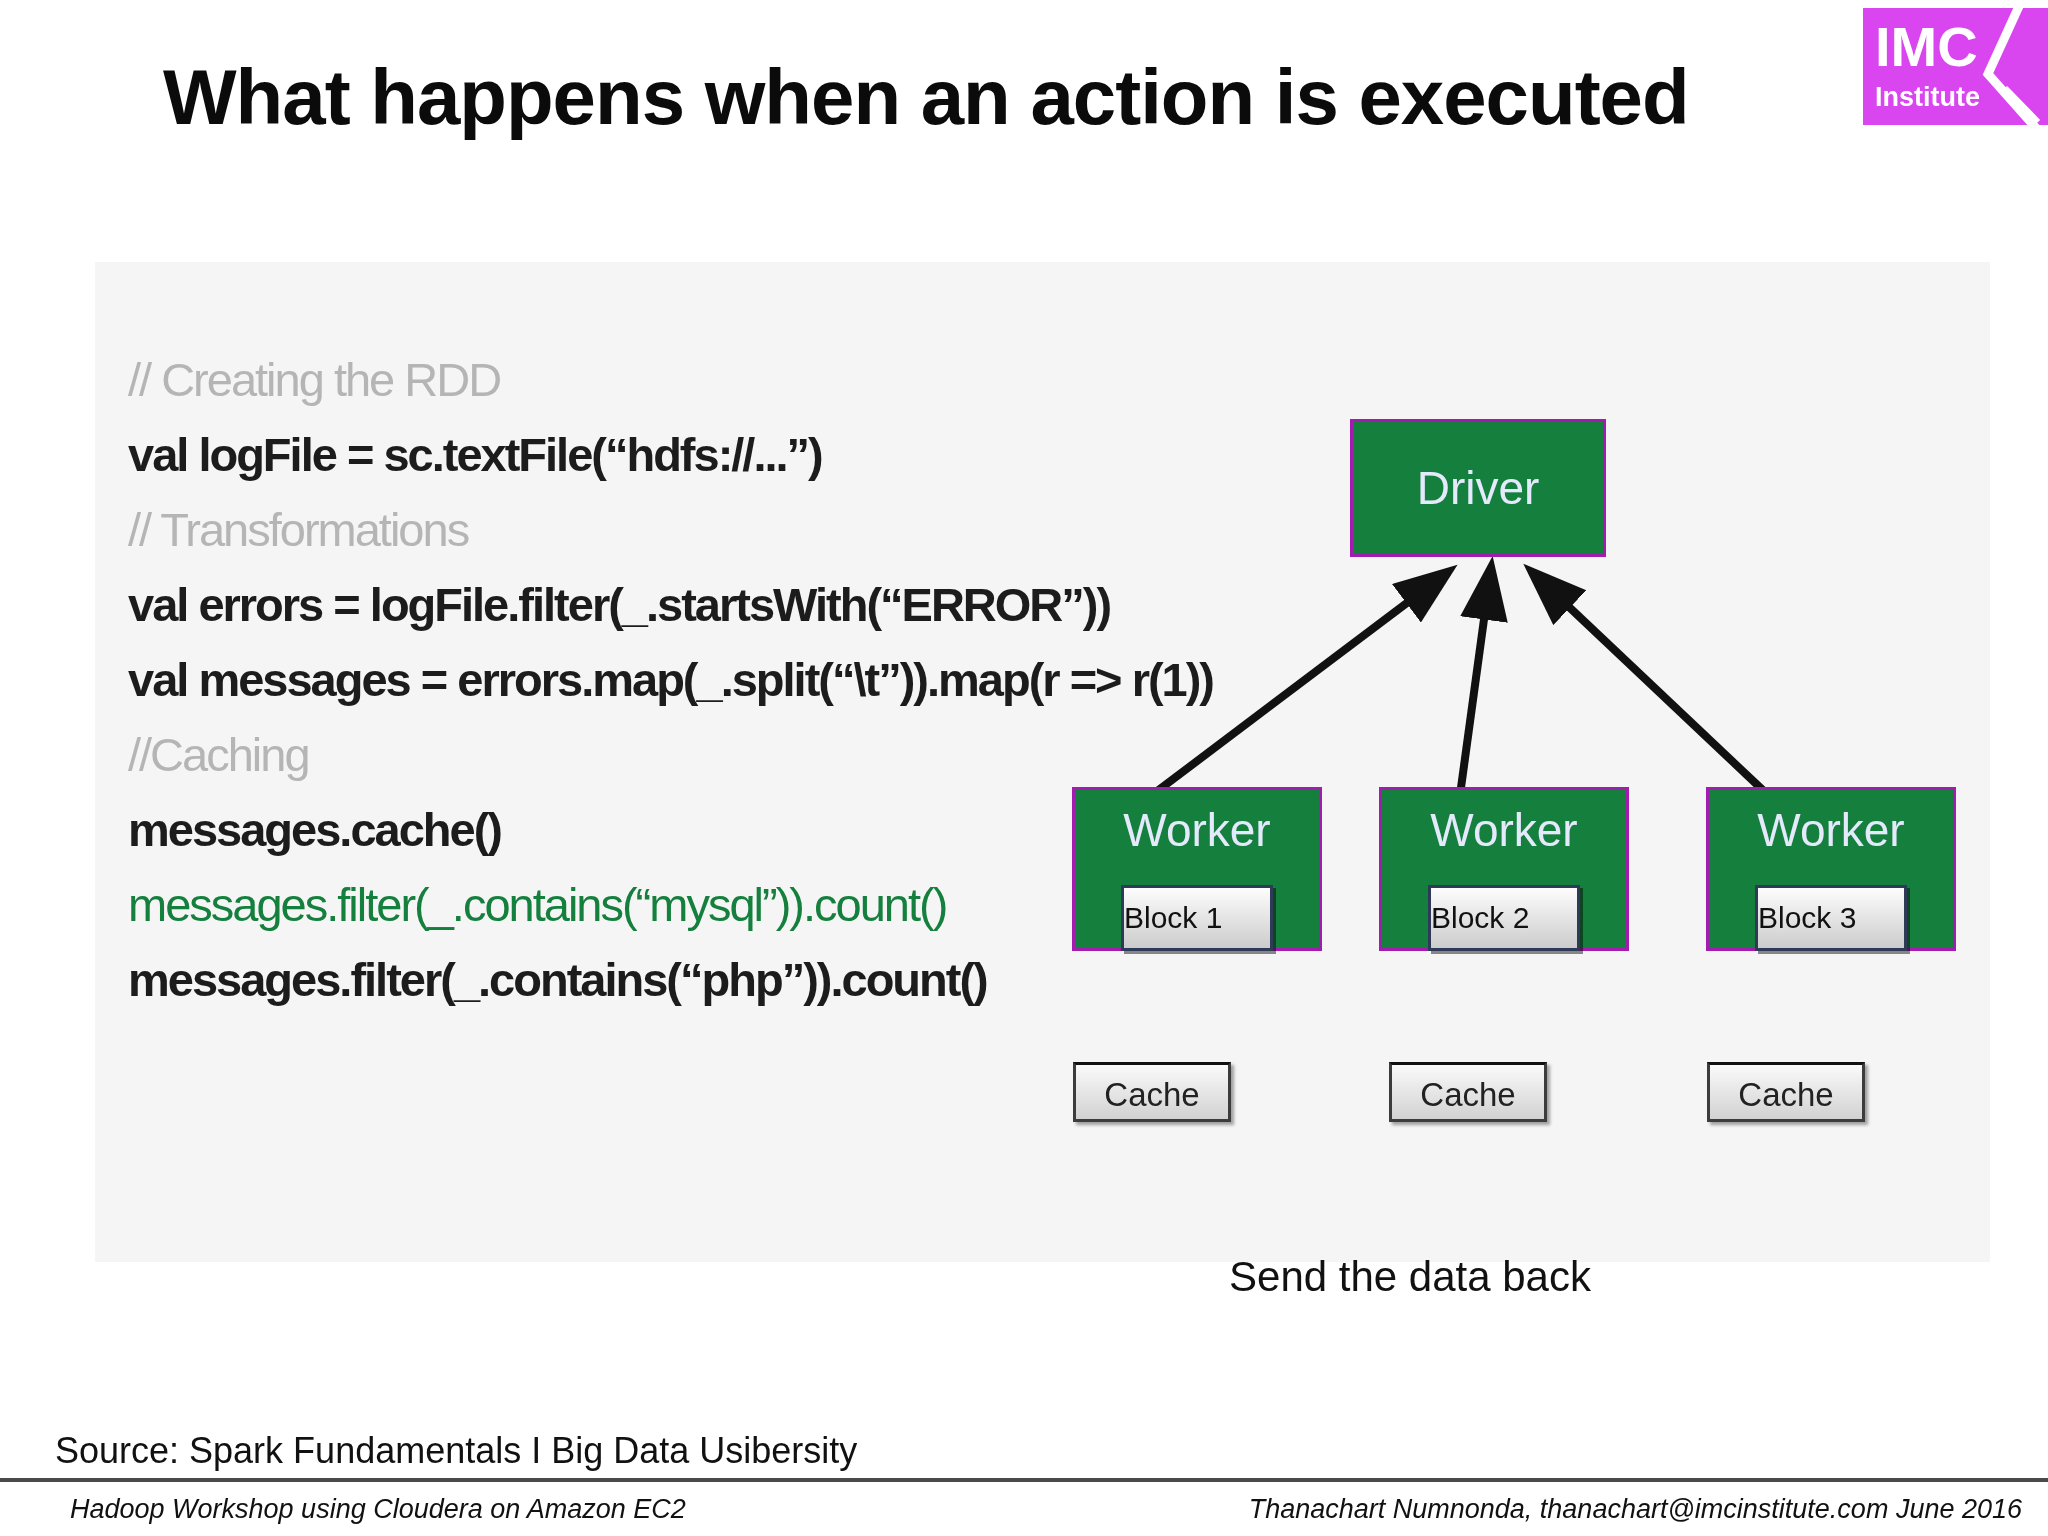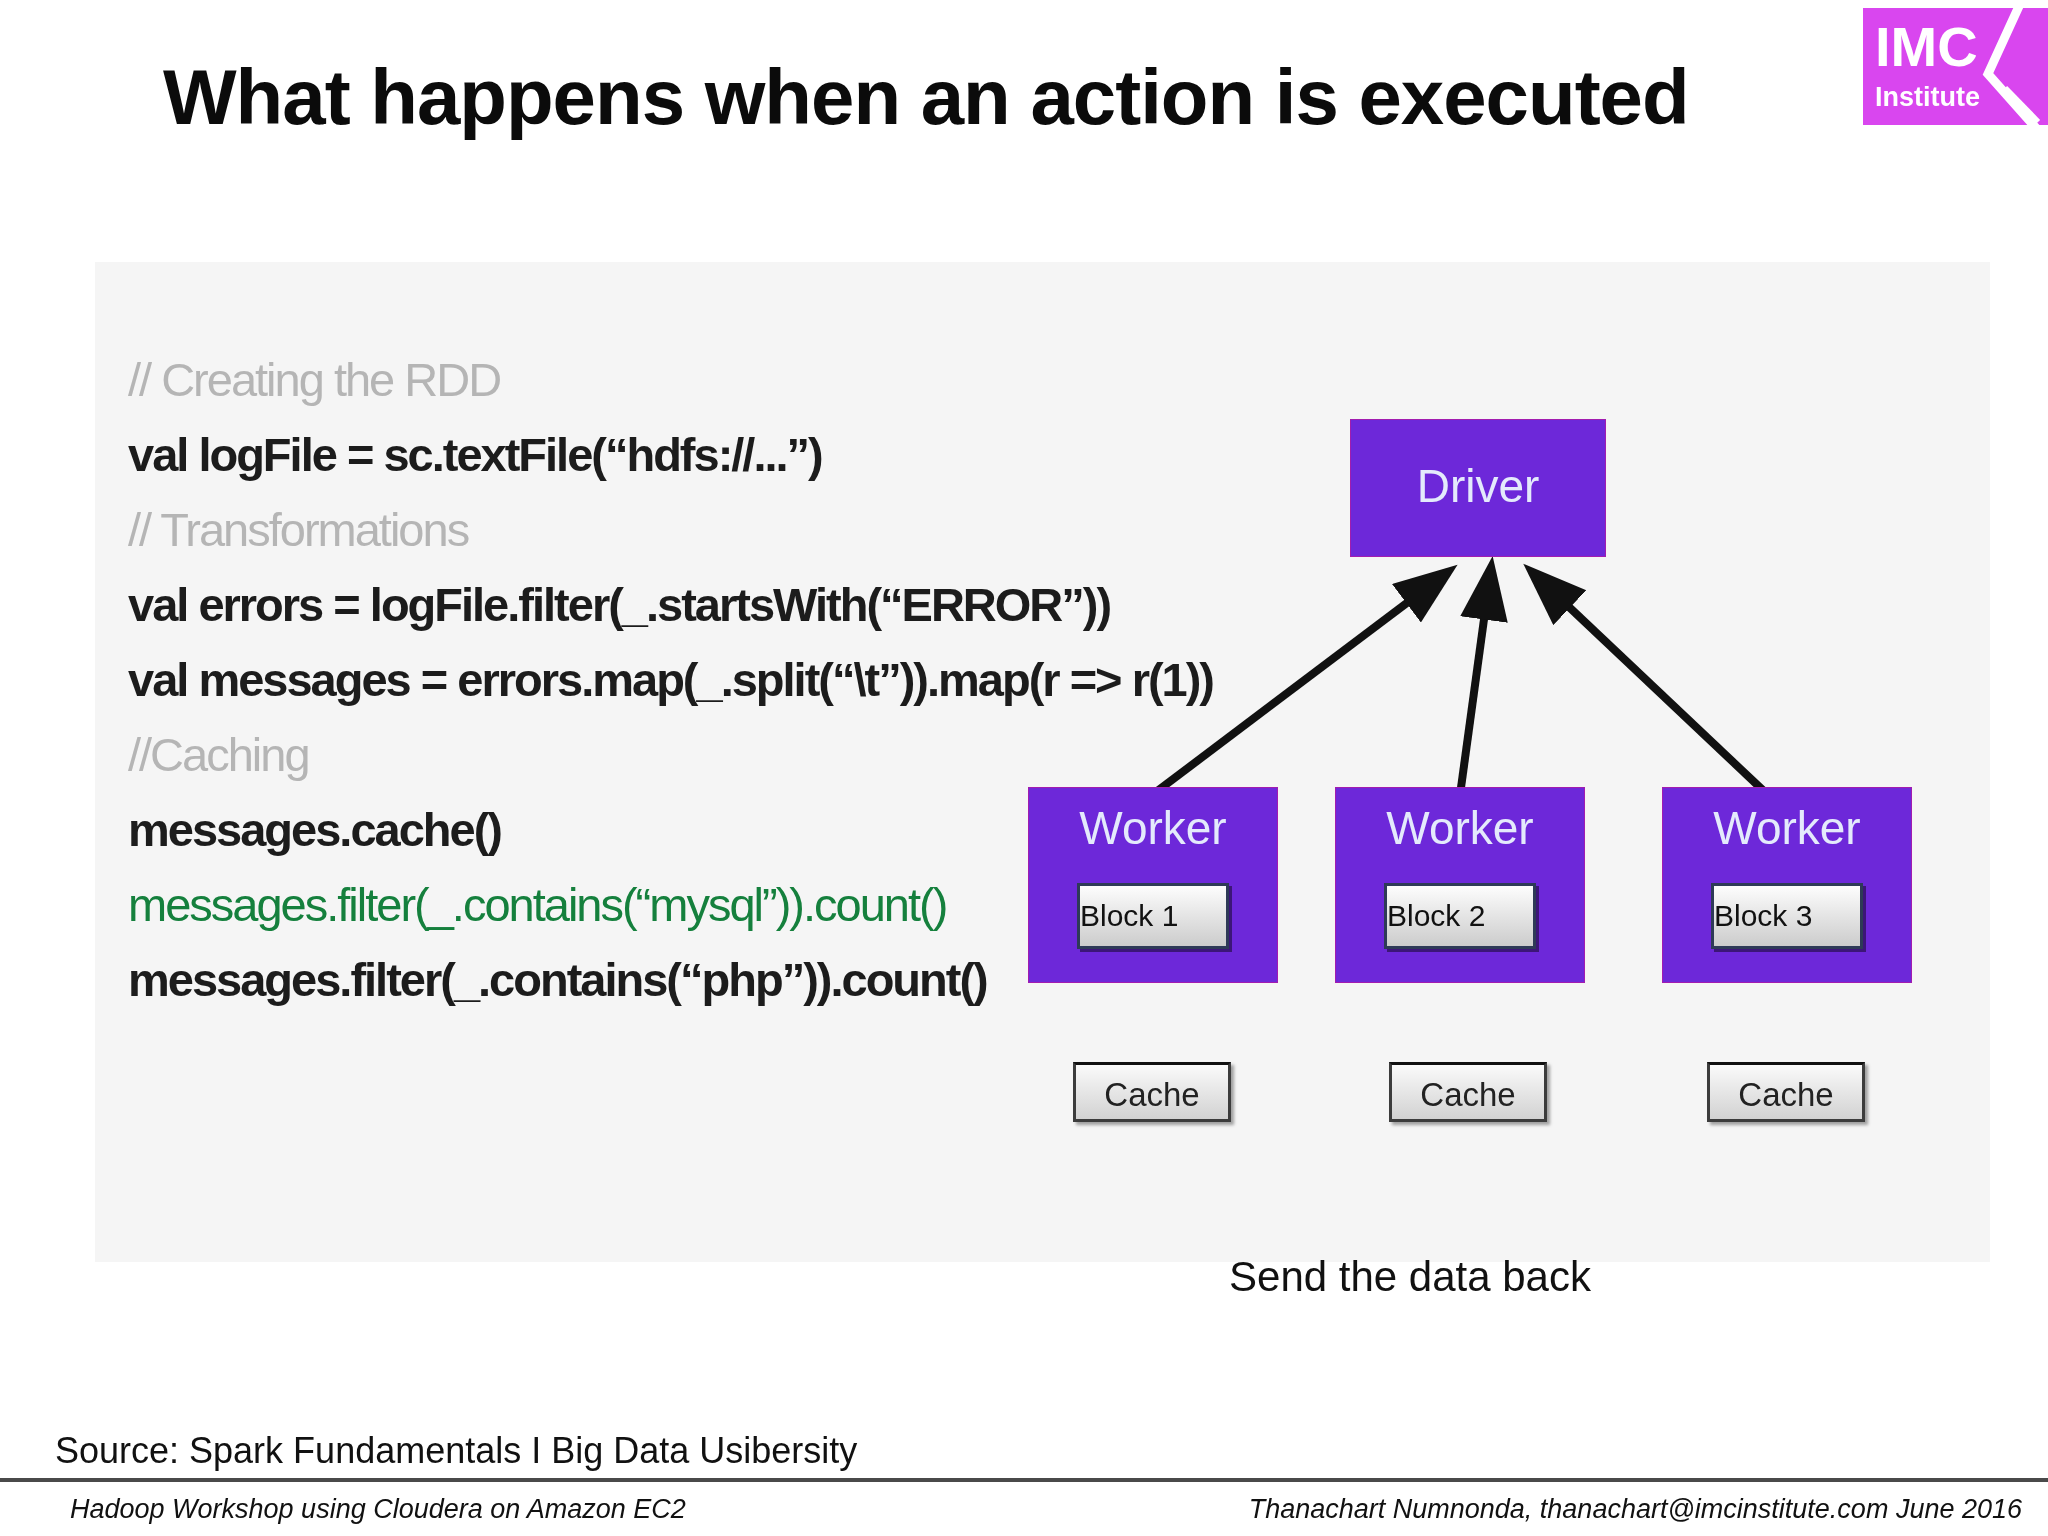--- a/index.html
+++ b/index.html
@@ -29,25 +29,25 @@
   .code{
     position:absolute;left:128px;top:342px;width:1100px;
     font-size:47px;line-height:75px;letter-spacing:-2px;white-space:nowrap;
   }
   .code .ln{height:75px;}
   .code .comment{color:#b5b5b5;font-weight:400;}
   .code .plain{color:#1c1c1c;font-weight:700;}
   .code .action{color:#15803d;font-weight:400;}
   
   .node{
-    position:absolute;background:#6d28d9;border:1px solid #a21caf;
+    position:absolute;background:#15803d;border:3px solid #a21caf;
     box-sizing:border-box;color:#e4eafc;text-align:center;
   }
   .driver{left:1350px;top:419px;width:256px;height:138px;font-size:46px;line-height:132px;}
-  .worker{width:250px;height:196px;font-size:46px;}
+  .worker{width:250px;height:164px;font-size:46px;margin-left:44px;}
   .worker .wlabel{display:block;margin-top:14px;line-height:52px;}
   .w1{left:1028px;top:787px;}
   .w2{left:1335px;top:787px;}
   .w3{left:1662px;top:787px;}
   .block{
     position:absolute;left:50%;transform:translateX(-50%);top:95px;
     width:146px;height:60px;line-height:60px;
     background:linear-gradient(180deg,#fdfdfd 0%,#cccccc 100%);
     border:3px solid #2e3a57;box-shadow:3px 3px 0 rgba(0,0,0,0.45);
     font-size:30px;color:#111;text-align:left;

